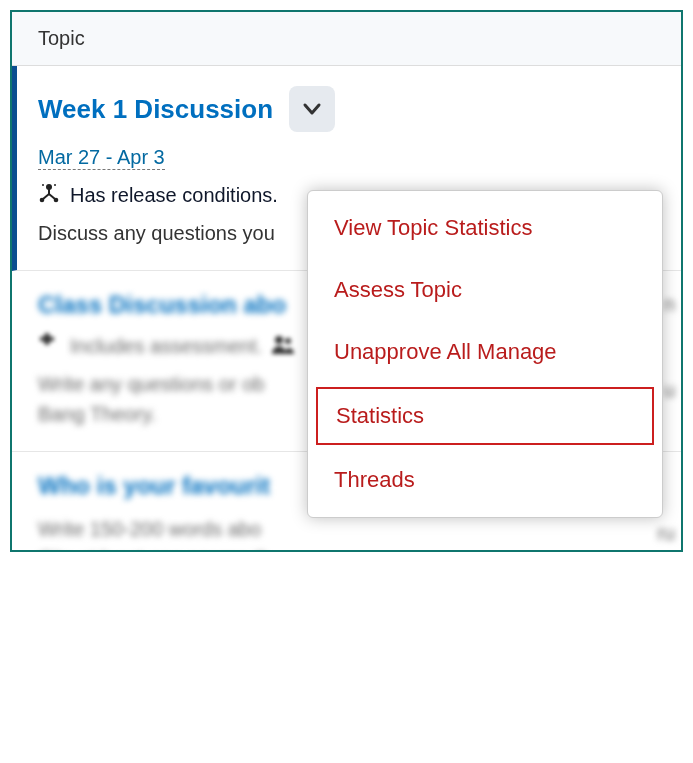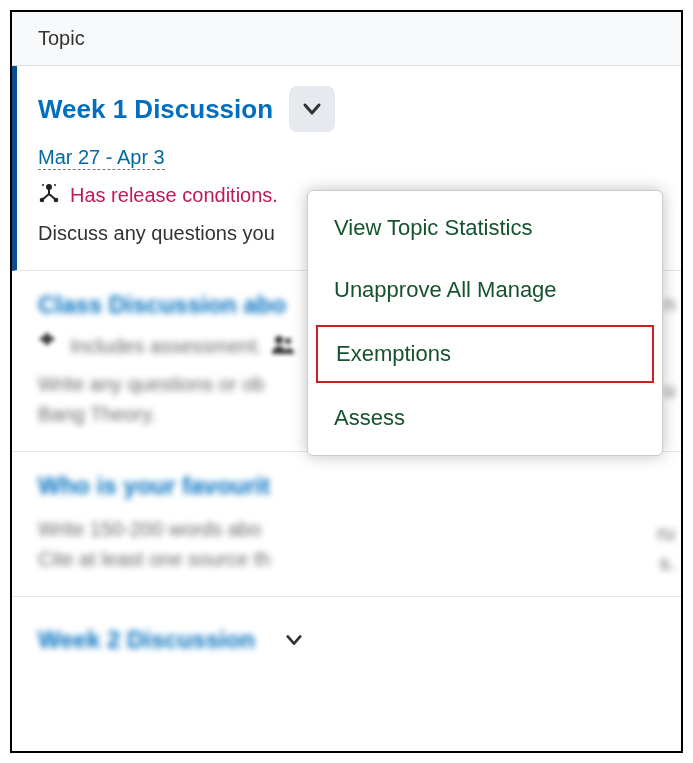--- a/index.html
+++ b/index.html
@@ -3,23 +3,23 @@
   <meta charset="utf-8">
   <style>
     * { box-sizing: border-box; margin: 0; padding: 0; }
     body {
       font-family: -apple-system, "Segoe UI", Arial, sans-serif;
       background: #fff;
       padding: 10px;
       width: 693px;
     }
     .frame {
-      border: 2px solid #000000;
+      border: 2px solid #0f766e;
       width: 673px;
-      height: 743px;
+      height: 542px;
       position: relative;
       overflow: hidden;
       background: #fff;
     }
     .header {
       background: #f7f9fb;
       border-bottom: 1px solid #ddd;
       padding: 15px 26px;
       font-size: 20px;
       color: #333;
@@ -69,21 +69,21 @@
       align-items: center;
       gap: 10px;
       margin-bottom: 10px;
     }
     .release-icon {
       width: 22px;
       display: inline-block;
     }
     .meta-text {
       font-size: 20px;
-      color: #be185d;
+      color: #0f172a;
     }
     .desc {
       font-size: 20px;
       color: #333;
       line-height: 1.5;
     }
     .blurred .topic-title {
       filter: blur(3px);
       font-size: 24px;
     }
@@ -107,21 +107,21 @@
       z-index: 10;
     }
     .dropdown-scroll {
       max-height: 460px;
       overflow-y: scroll;
       padding: 6px 0;
     }
     .dropdown-item {
       padding: 18px 26px;
       font-size: 22px;
-      color: #14532d;
+      color: #b91c1c;
       cursor: pointer;
     }
     .dropdown-item.highlighted {
       border: 2px solid #cc1f1f;
       margin: 4px 8px;
       padding: 14px 18px;
     }
     
     .dropdown-scroll::-webkit-scrollbar { width: 17px; }
     .dropdown-scroll::-webkit-scrollbar-track { background: #f0f0f0; }
@@ -221,19 +221,20 @@
         <svg width="18" height="18" viewBox="0 0 20 20">
             <path d="M3 6l7 8 7-8" fill="none" stroke="#333" stroke-width="3" stroke-linecap="round" stroke-linejoin="round"></path>
           </svg>
       </span>
     </div>
   </div>
 
   <div class="dropdown">
     <div class="dropdown-scroll">
       <div class="dropdown-item">View Topic Statistics</div>
+      <div class="dropdown-item">Assess Topic</div>
       <div class="dropdown-item">Unapprove All Manage</div>
-      <div class="dropdown-item highlighted">Exemptions</div>
-      <div class="dropdown-item">Assess</div>
+      <div class="dropdown-item highlighted">Statistics</div>
+      <div class="dropdown-item">Threads</div>
     </div>
   </div>
 
 </div>
 
 </body></html>

